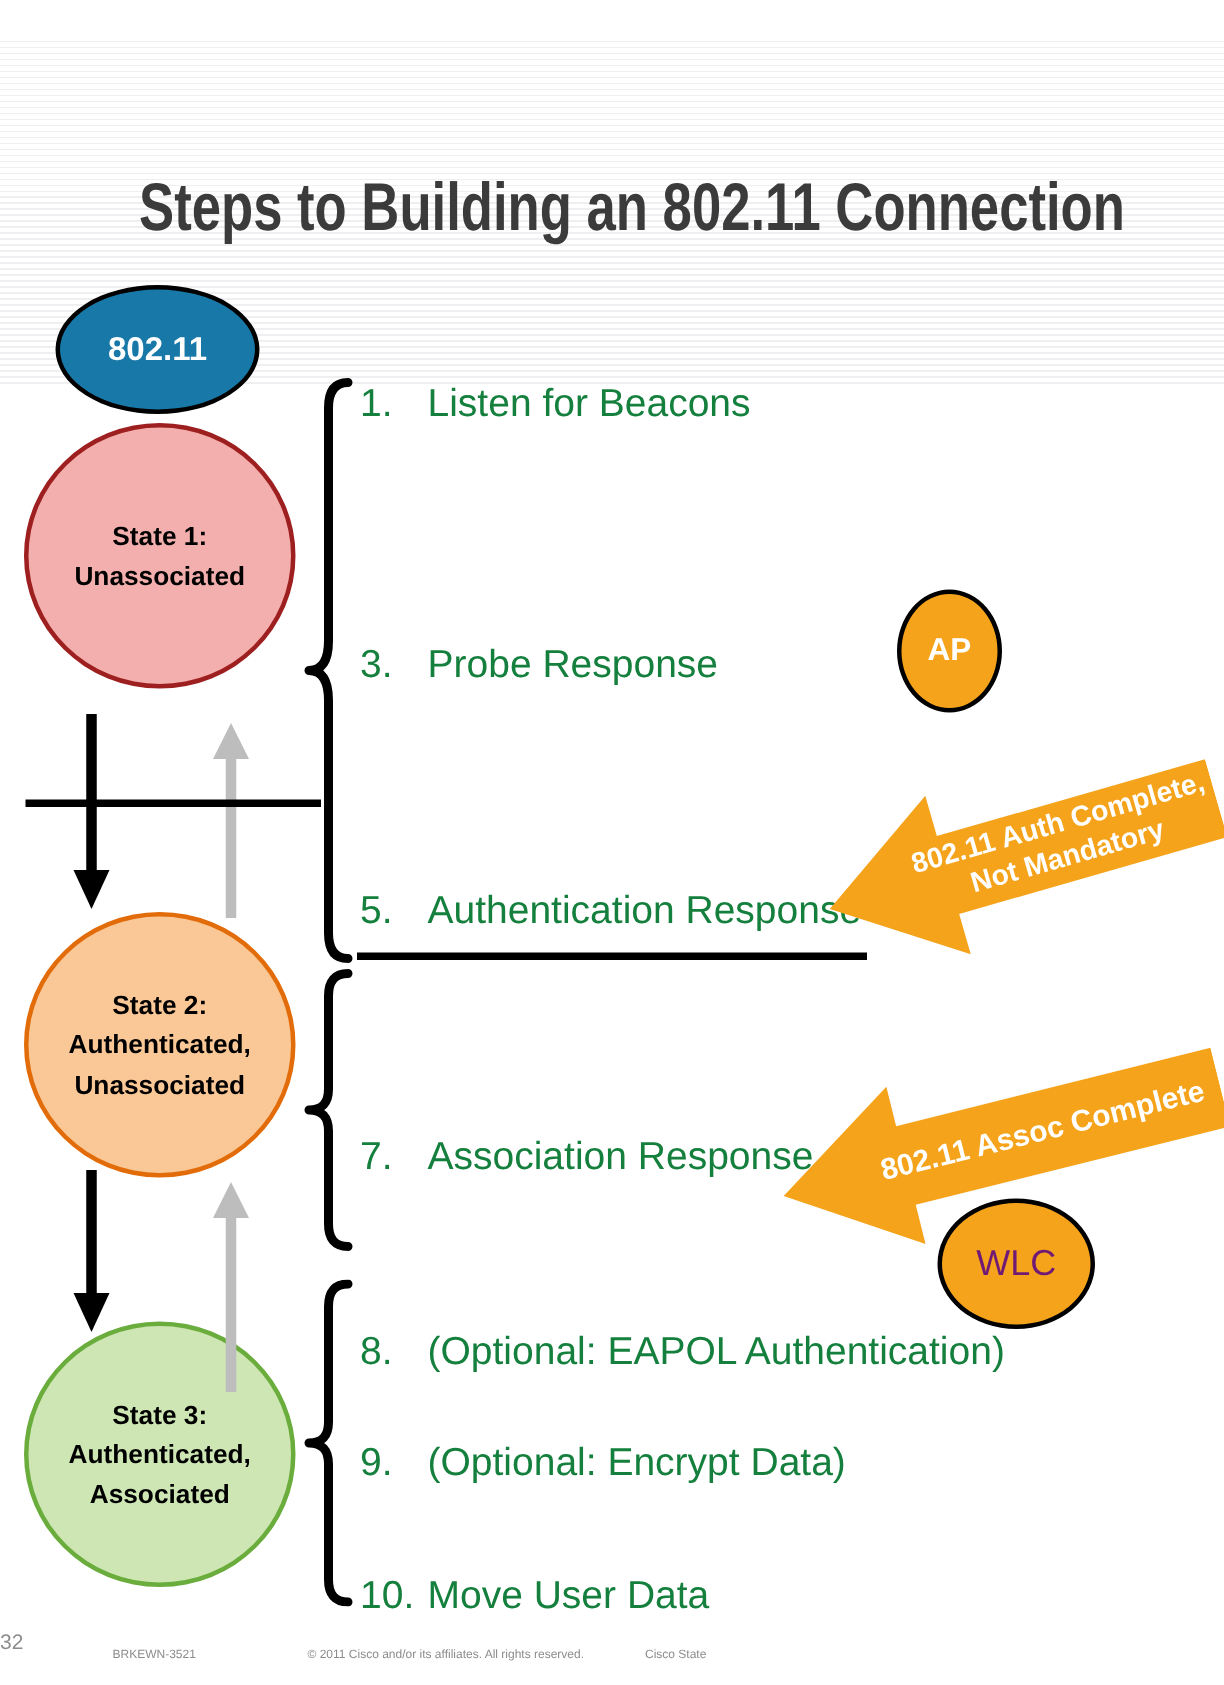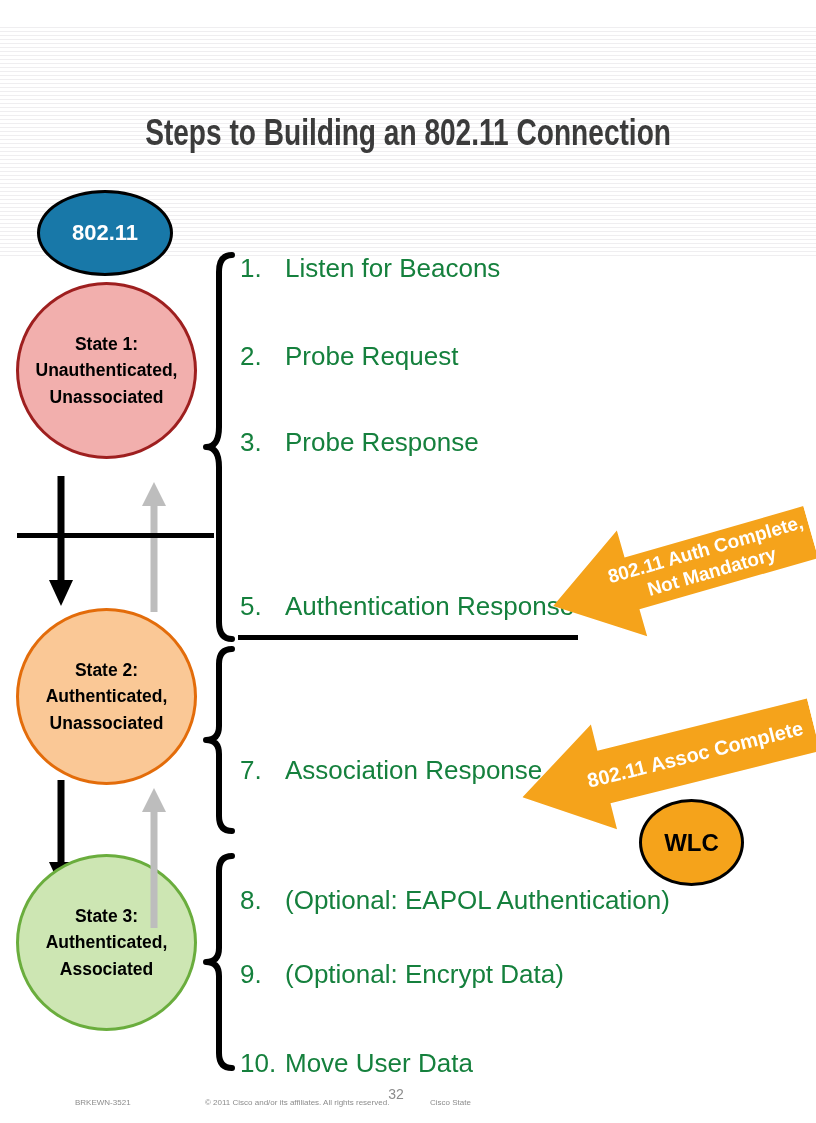--- a/index.html
+++ b/index.html
@@ -8,39 +8,39 @@
     background:#fff;font-family:"Liberation Sans",sans-serif;
   }
   
   #texture{
     position:absolute;left:0;top:26px;width:816px;height:230px;z-index:0;
     background:repeating-linear-gradient(0deg,rgba(190,186,194,.55) 0 1px,rgba(255,255,255,0) 1px 4px);
     opacity:.45;
   }
   .title{
     position:absolute;top:112px;left:0;width:816px;text-align:center;z-index:2;
-    font-size:36px;font-weight:bold;color:var(--title-color);white-space:nowrap;
+    font-size:45px;font-weight:bold;color:var(--title-color);white-space:nowrap;
   }
   .title span{display:inline-block;transform:scaleX(.78);transform-origin:center;}
 
   .ellipse{
     position:absolute;border-radius:50%;box-sizing:border-box;z-index:2;
     display:flex;flex-direction:column;align-items:center;justify-content:center;
   }
   #node-80211{left:37px;top:190px;width:136px;height:86px;background:var(--protocol-fill);
     border:3.5px solid #000;color:#fff;font-weight:bold;font-size:22px;}
   .state{width:181px;height:177px;border-style:solid;border-width:3.5px;
     font-weight:bold;font-size:17.5px;line-height:1.5;color:#000;}
   #node-state1{left:16px;top:282px;background:var(--state1-fill);border-color:var(--state1-border);}
   #node-state2{left:16px;top:608px;background:var(--state2-fill);border-color:var(--state2-border);}
-  #node-state3{left:16px;top:854px;background:var(--state3-fill);border-color:var(--state3-border);}
+  #node-state3{left:16px;top:881px;background:var(--state3-fill);border-color:var(--state3-border);}
   #node-ap{left:598px;top:393px;width:70px;height:82px;background:var(--accent-orange);
     border:3.5px solid #000;color:#fff;font-weight:bold;font-size:21px;z-index:4;}
-  #node-wlc{left:639px;top:799px;width:105px;height:87px;background:var(--accent-orange);
-    border:3.5px solid #000;color:#000000;font-weight:bold;font-size:24px;z-index:4;}
+  #node-wlc{left:625px;top:799px;width:105px;height:87px;background:var(--accent-orange);
+    border:3.5px solid #000;color:#701a75;font-weight:normal;font-size:24px;z-index:4;}
 
   .flow{position:absolute;z-index:1;}
   .flow.over{z-index:3;}
   .flow-black line{stroke:#000;stroke-width:7;}
   .flow-black polygon{fill:#000;}
   .flow-gray line{stroke:var(--flow-gray);stroke-width:7;}
   .flow-gray polygon{fill:var(--flow-gray);}
   #cross-line{position:absolute;left:17px;top:533px;width:197px;height:5px;background:#000;z-index:3;}
 
   .brace{position:absolute;left:202px;z-index:2;}
@@ -58,40 +58,39 @@
   .callout polygon{fill:var(--accent-orange);}
   .callout-text{position:absolute;top:0;bottom:0;left:58px;right:2px;display:flex;
     flex-direction:column;justify-content:center;text-align:center;color:#fff;
     font-weight:bold;font-size:19px;line-height:1.2;white-space:nowrap;}
   #callout-assoc .callout-text{font-size:20px;}
 
   .footer-text{position:absolute;color:#8c8c8c;font-size:8px;z-index:2;white-space:nowrap;}
   #footer-deck{left:75px;top:1098px;}
   #footer-copy{left:205px;top:1098px;}
   #footer-class{left:430px;top:1098px;}
-  #footer-page{left:0;top:1086px;width:792px;text-align:center;font-size:14px;}
+  #footer-page{left:0;top:1086px;width:792px;text-align:left;font-size:14px;}
 </style>
 </head>
 <body>
 
 <div id="slide">
 
   <div id="texture"></div>
 
   <div class="title">
     <span>Steps to Building an 802.11 Connection</span>
   </div>
 
   <div class="ellipse" id="node-80211">
     <span>802.11</span>
   </div>
 
   <div class="ellipse state" id="node-state1">
     <span>State 1:</span>
-    <span>Unauthenticated,</span>
     <span>Unassociated</span>
   </div>
 
   <div class="ellipse state" id="node-state2">
     <span>State 2:</span>
     <span>Authenticated,</span>
     <span>Unassociated</span>
   </div>
 
   <div class="ellipse state" id="node-state3">
@@ -125,43 +124,43 @@
   <svg class="brace" style="top:646px;" width="36" height="188">
     <path d="M 30 3 Q 17 3 17 18 L 17 80 Q 17 94 4 94 Q 17 94 17 108 L 17 170 Q 17 185 30 185"></path>
   </svg>
   <svg class="brace" style="top:853px;" width="36" height="218">
     <path d="M 30 3 Q 17 3 17 18 L 17 95 Q 17 109 4 109 Q 17 109 17 123 L 17 200 Q 17 215 30 215"></path>
   </svg>
 
   <div class="step" style="top:250px">
     <span class="step-num">1.</span><span class="step-label">Listen for Beacons</span>
   </div>
-  <div class="step" style="top:338px">
-    <span class="step-num">2.</span><span class="step-label">Probe Request</span>
-  </div>
   <div class="step" style="top:424px">
     <span class="step-num">3.</span><span class="step-label">Probe Response</span>
   </div>
   <div class="step" style="top:588px">
     <span class="step-num">5.</span><span class="step-label">Authentication Response</span>
   </div>
   <div id="rule-after-step5"></div>
   <div class="step" style="top:752px">
     <span class="step-num">7.</span><span class="step-label">Association Response</span>
   </div>
   <div class="step" style="top:882px">
     <span class="step-num">8.</span><span class="step-label">(Optional: EAPOL Authentication)</span>
   </div>
   <div class="step" style="top:956px">
     <span class="step-num">9.</span><span class="step-label">(Optional: Encrypt Data)</span>
   </div>
   <div class="step" style="top:1045px">
     <span class="step-num">10.</span><span class="step-label">Move User Data</span>
   </div>
 
+  <div class="ellipse" id="node-ap">
+    <span>AP</span>
+  </div>
   <div class="ellipse" id="node-wlc">
     <span>WLC</span>
   </div>
 
   <div class="callout" id="callout-auth">
     <svg width="268" height="122">
       <polygon points="0,61 82,6 82,34 268,34 268,88 82,88 82,116"></polygon>
     </svg>
     <div class="callout-text">
       <span>802.11 Auth Complete,</span>

